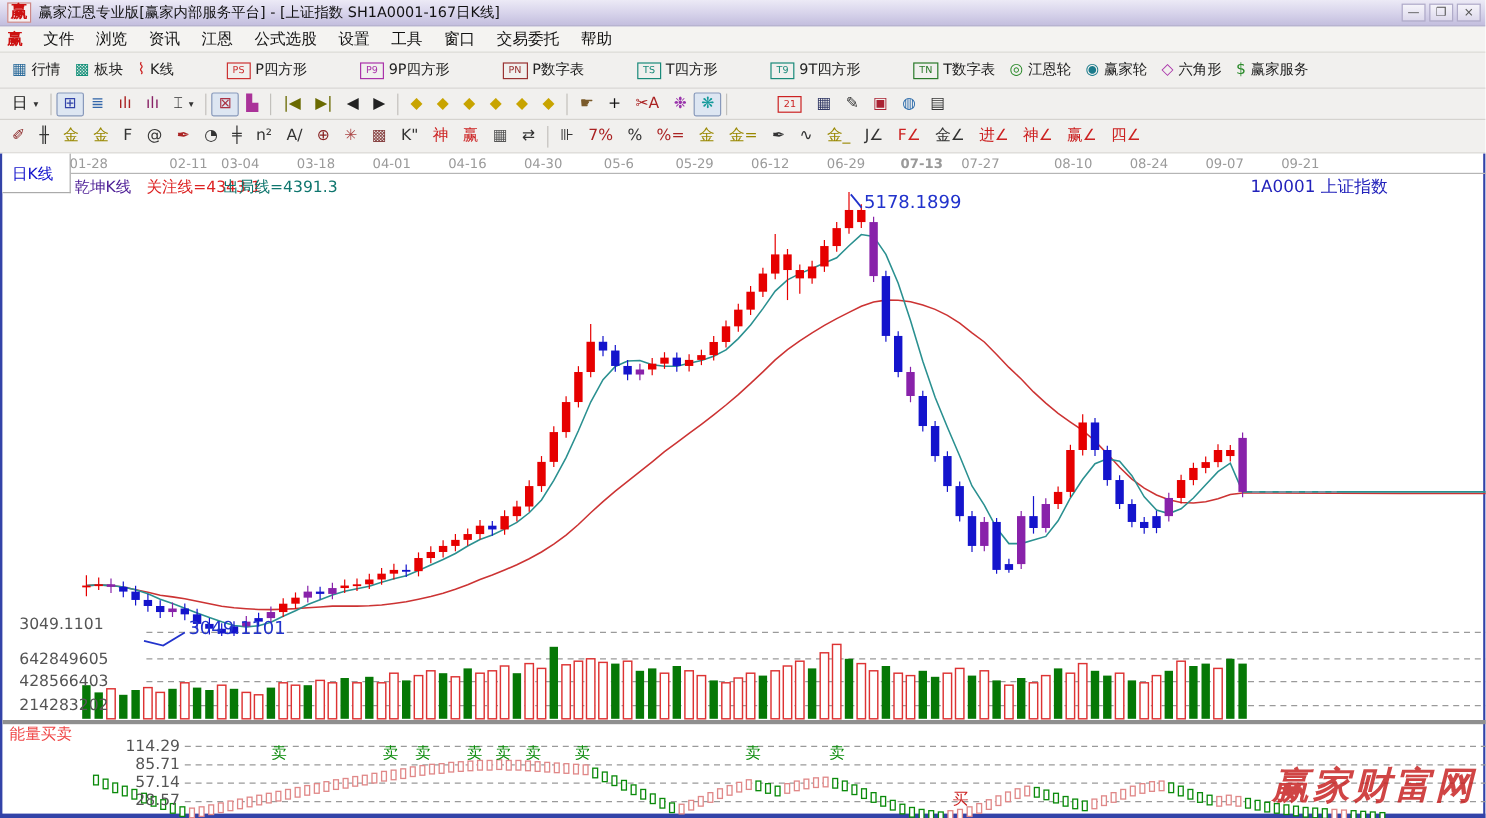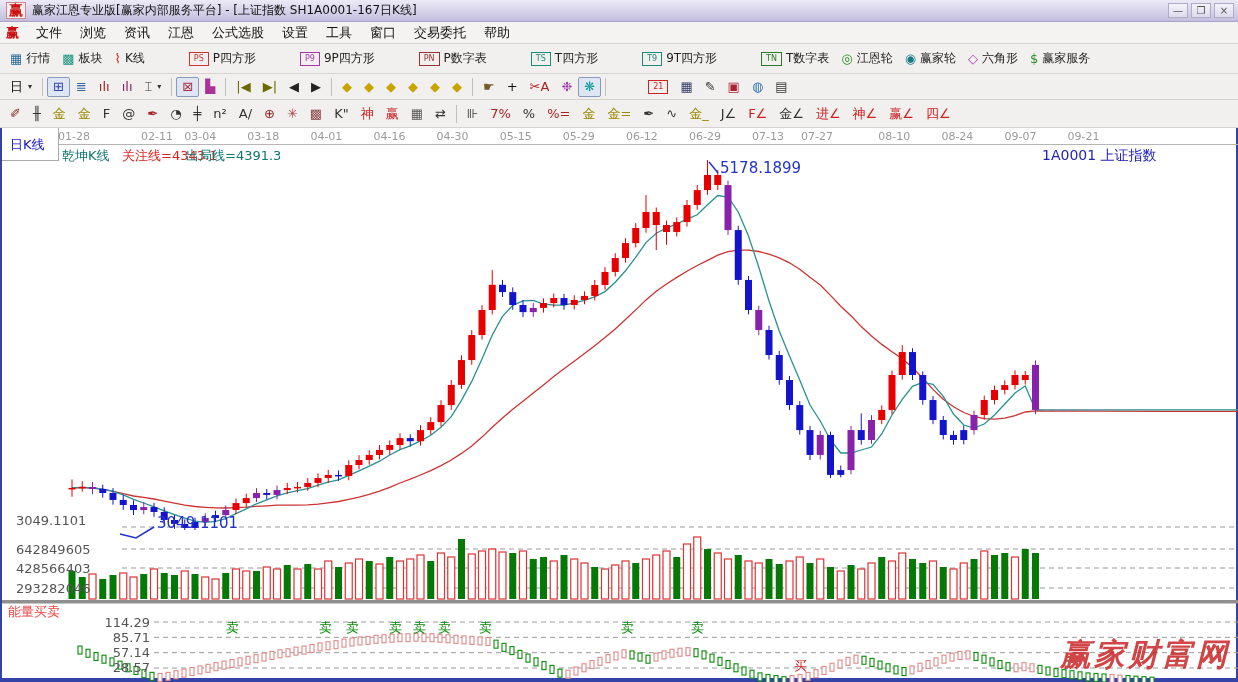--- a/index.html
+++ b/index.html
@@ -783,46 +783,46 @@
   </div>
   <div class="axis-underline"></div>
   <div id="ticks">
       <span class="tick" style="left: 50px;">01-28</span>
       <span class="tick" style="left: 113.1px; margin-left: 20px;">02-11</span>
       <span class="tick" style="left: 176.2px;">03-04</span>
       <span class="tick" style="left: 239.3px;">03-18</span>
       <span class="tick" style="left: 302.4px;">04-01</span>
       <span class="tick" style="left: 365.5px;">04-16</span>
       <span class="tick" style="left: 428.6px;">04-30</span>
-      <span class="tick" style="left: 491.7px;">05-15</span>
+      <span class="tick" style="left: 491.7px;">05-6</span>
       <span class="tick" style="left: 554.8px;">05-29</span>
       <span class="tick" style="left: 617.9px;">06-12</span>
       <span class="tick" style="left: 681px;">06-29</span>
-      <span class="tick" style="left: 744.1px;">07-13</span>
+      <span class="tick" style="left: 744.1px; font-weight: bold;">07-13</span>
       <span class="tick" style="left: 793px;">07-27</span>
       <span class="tick" style="left: 870.3px;">08-10</span>
       <span class="tick" style="left: 933.4px;">08-24</span>
       <span class="tick" style="left: 996.5px;">09-07</span>
       <span class="tick" style="left: 1059.6px;">09-21</span>
     </div>
 
   <div class="info-row">
-    <span class="label" style="left:60px;color:#0f766e;">乾坤K线</span>
+    <span class="label" style="left:60px;color:#4c1d95;">乾坤K线</span>
     <span class="label" style="left:120px;color:#dd2222;">关注线=4343.1</span>
     <span class="label" style="left:184px;color:#0f766e;">出局线=4391.3</span>
     <span class="label" style="left:1040px;color:#2222bb;font-size:14px;">1A0001  上证指数</span>
   </div>
 
   <div class="annot" style="left:718px;top:31px;">5178.1899</div>
   <div class="annot" style="left:155px;top:386px;">3049.1101</div>
   <div class="scale-label" style="left:14px;top:385px;">3049.1101</div>
   <div id="vol-labels">
       <div class="scale-label" style="left: 14px; top: 414px;">642849605</div>
       <div class="scale-label" style="left: 14px; top: 433px;">428566403</div>
-      <div class="scale-label" style="left: 14px; top: 453px;">293282046</div>
+      <div class="scale-label" style="left: 14px; top: 453px;">214283202</div>
     </div>
 
   <div class="panel-title">能量买卖</div>
   <div id="ind-labels">
       <div class="ind-label" style="left: 48px; top: 487px;">114.29</div>
       <div class="ind-label" style="left: 48px; top: 502px;">85.71</div>
       <div class="ind-label" style="left: 48px; top: 517px;">57.14</div>
       <div class="ind-label" style="left: 48px; top: 532px;">28.57</div>
     </div>
 

